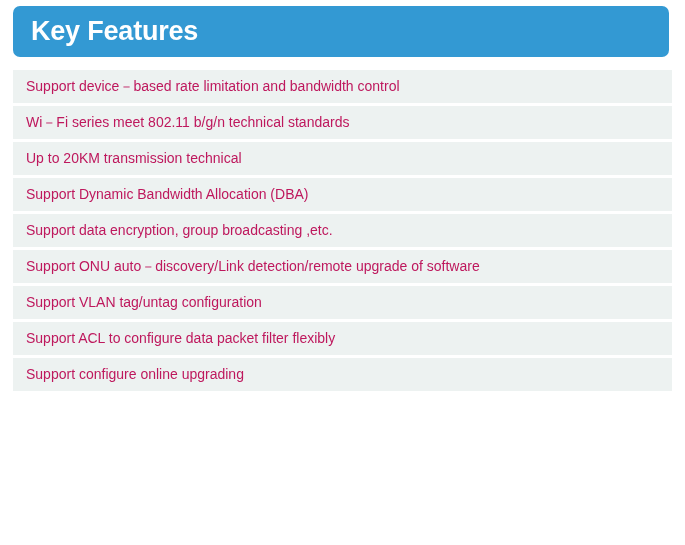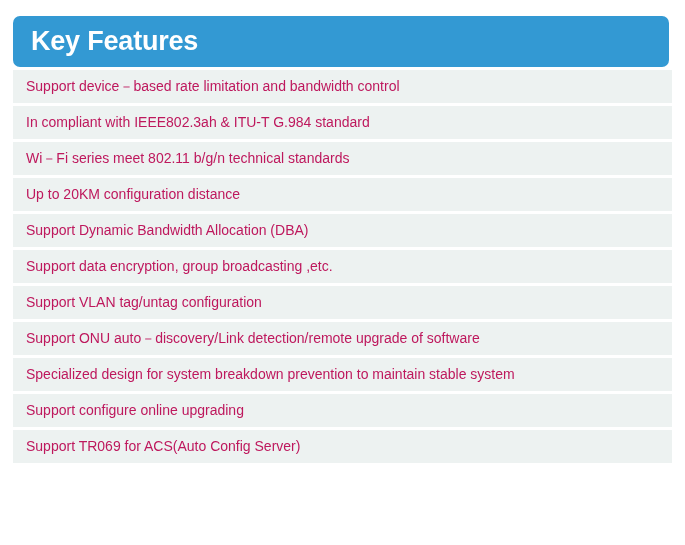--- a/index.html
+++ b/index.html
@@ -19,21 +19,21 @@
     height: 545px;
     box-sizing: border-box;
     background: #ffffff;
     position: relative;
   }
 
   
   .panel-header {
     position: absolute;
     left: 13px;
-    top: 16px;
+    top: 6px;
     width: 656px;
     height: 51px;
     background: #3399d3;
     border-radius: 7px;
     box-sizing: border-box;
     display: flex;
     align-items: center;
   }
   .panel-header-title {
     color: #ffffff;
@@ -79,44 +79,38 @@
 
   <div class="panel-header">
     <div class="panel-header-title">Key Features</div>
   </div>
 
   <div class="feature-list">
       <div class="feature-row">
         <span class="feature-text">Support device－based rate limitation and bandwidth control</span>
       </div>
       <div class="feature-row">
-        <span class="feature-text">In compliant with IEEE802.3ah &amp; ITU-T G.984 standard</span>
-      </div>
-      <div class="feature-row">
         <span class="feature-text">Wi－Fi series meet 802.11 b/g/n technical standards</span>
       </div>
       <div class="feature-row">
-        <span class="feature-text">Up to 20KM configuration distance</span>
+        <span class="feature-text">Up to 20KM transmission technical</span>
       </div>
       <div class="feature-row">
         <span class="feature-text">Support Dynamic Bandwidth Allocation (DBA)</span>
       </div>
       <div class="feature-row">
         <span class="feature-text">Support data encryption, group broadcasting ,etc.</span>
       </div>
       <div class="feature-row">
+        <span class="feature-text">Support ONU auto－discovery/Link detection/remote upgrade of software</span>
+      </div>
+      <div class="feature-row">
         <span class="feature-text">Support VLAN tag/untag configuration</span>
       </div>
       <div class="feature-row">
-        <span class="feature-text">Support ONU auto－discovery/Link detection/remote upgrade of software</span>
-      </div>
-      <div class="feature-row">
-        <span class="feature-text">Specialized design for system breakdown prevention to maintain stable system</span>
+        <span class="feature-text">Support ACL to configure data packet filter flexibly</span>
       </div>
       <div class="feature-row">
         <span class="feature-text">Support configure online upgrading</span>
-      </div>
-      <div class="feature-row">
-        <span class="feature-text">Support TR069 for ACS(Auto Config Server)</span>
       </div>
     </div>
 
 </div>
 
 </body></html>

